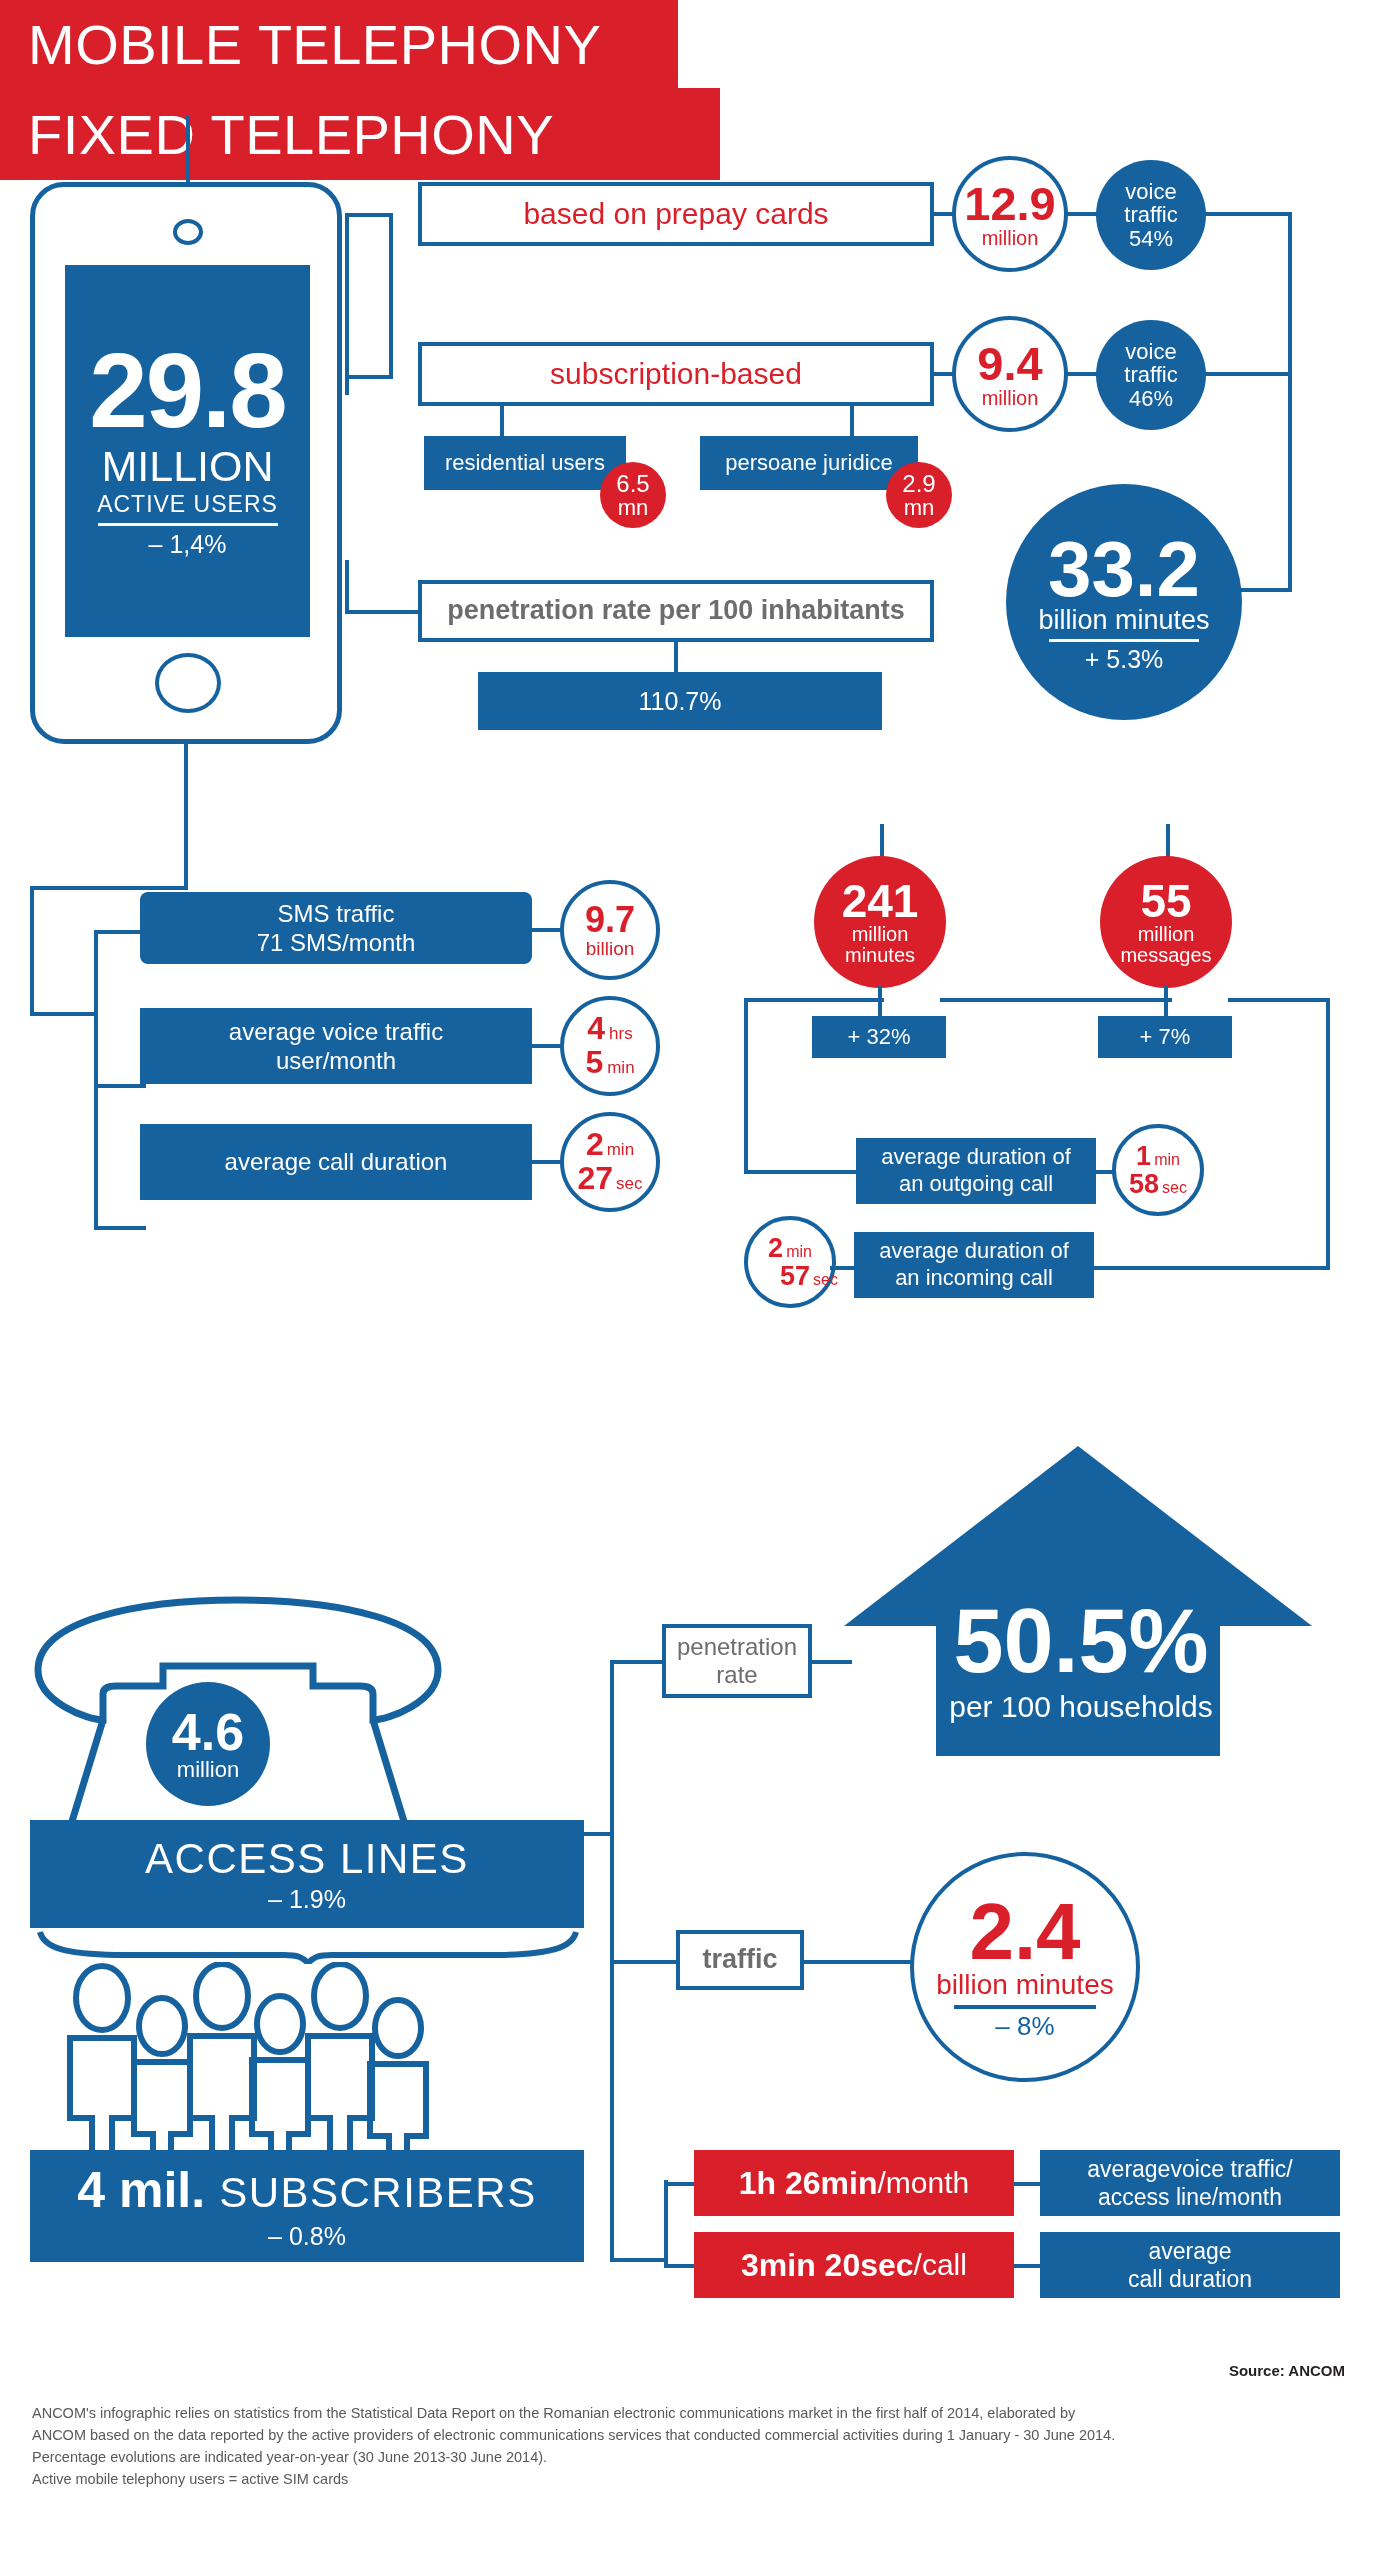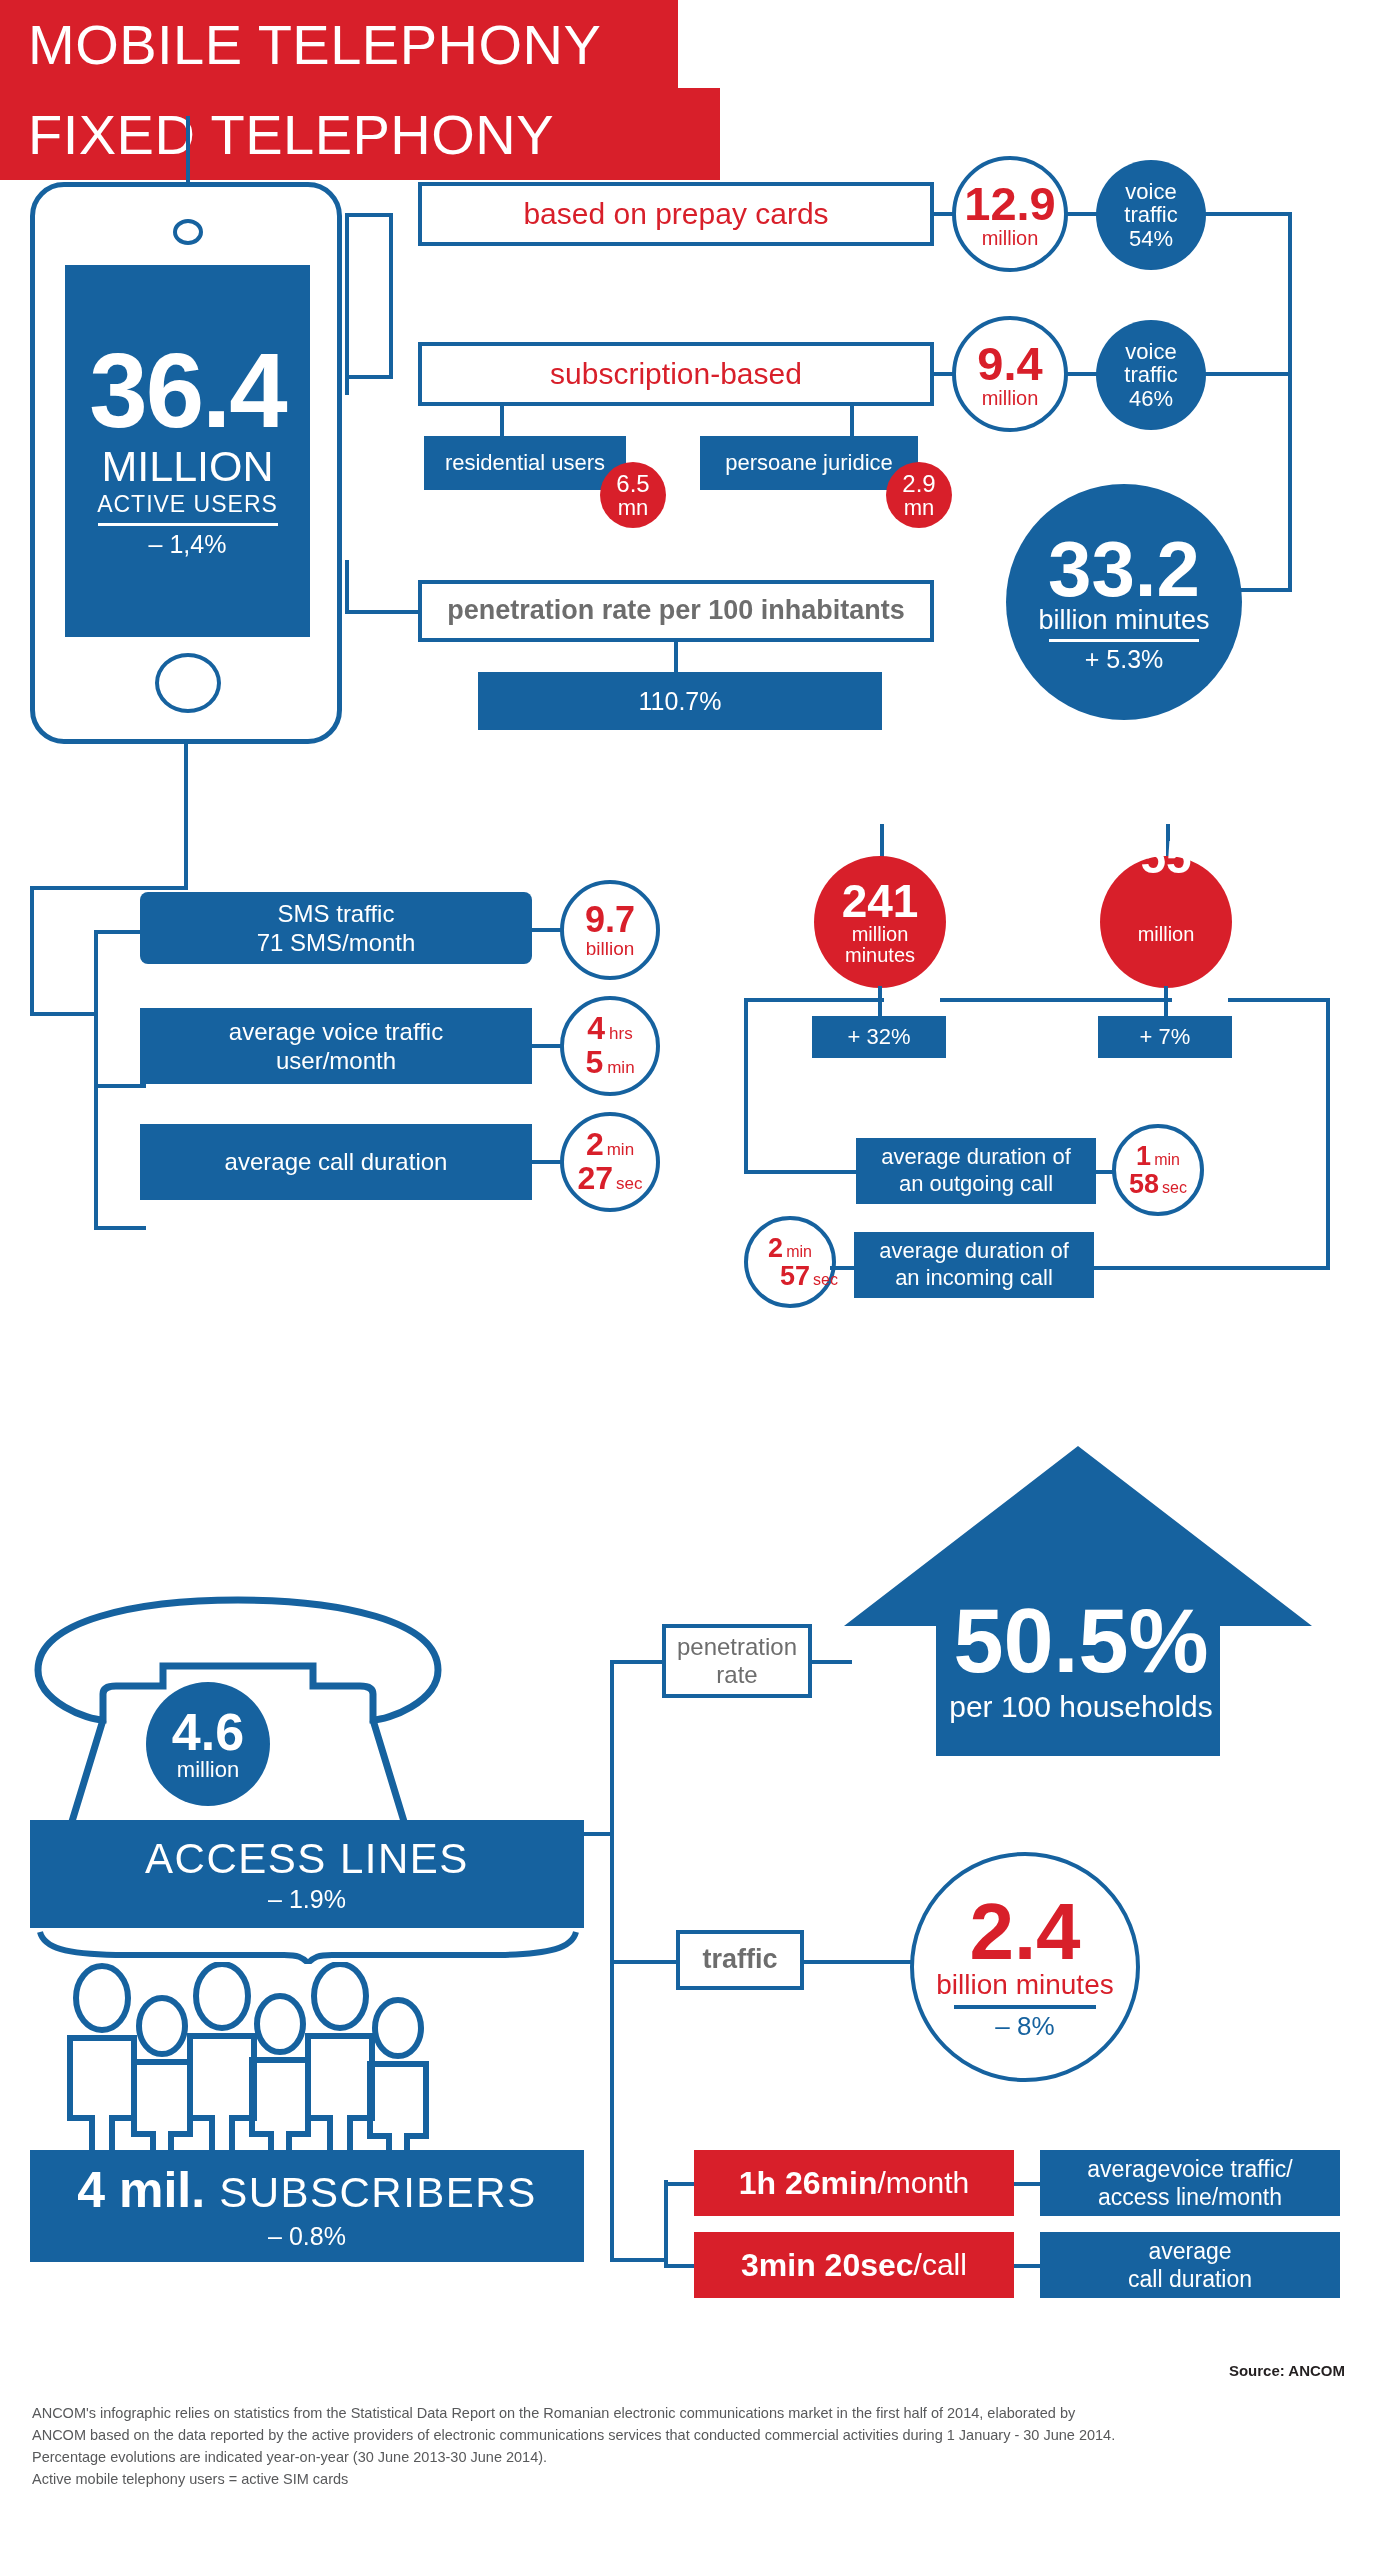--- a/index.html
+++ b/index.html
@@ -95,21 +95,21 @@
 
   <div class="banner mobile">
     <span>MOBILE TELEPHONY</span>
   </div>
 
   <div class="ln lnv abs" style="left:186px; top:116px; height:66px;"></div>
 
   <div class="phone" style="left:30px; top:182px; width:312px; height:562px;">
     <div class="phone-cam" style="left:138px; top:32px; width:30px; height:26px;"></div>
     <div class="phone-screen" style="left:30px; top:78px; width:245px; height:372px;">
-      <div class="big" style="font-size:105px; line-height:0.92; letter-spacing:-2px;">36.4</div>
+      <div class="big" style="font-size:105px; line-height:0.92; letter-spacing:-2px;">29.8</div>
       <div class="sml" style="font-size:43px; font-weight:300; margin-top:2px;">MILLION</div>
       <div class="sml" style="font-size:23px; font-weight:300; letter-spacing:1px;">ACTIVE USERS</div>
       <div class="rule" style="width:180px;"></div>
       <div class="sml" style="font-size:25px;">– 1,4%</div>
     </div>
     <div class="phone-home" style="left:120px; top:466px; width:66px; height:60px;"></div>
   </div>
 
   <div class="ln lnv abs" style="left:345px; top:215px; height:180px;"></div>
   <div class="ln lnh abs" style="left:345px; top:213px; width:48px;"></div>
@@ -246,21 +246,21 @@
   <div class="circ solidred" style="left:814px; top:856px; width:132px; height:132px;">
     <span class="big" style="font-size:46px; line-height:1;">241</span>
     <span style="font-size:20px;">million</span>
     <span style="font-size:20px;">minutes</span>
   </div>
   <div class="ln lnv abs" style="left:878px; top:986px; height:32px;"></div>
   <div class="bluebox abs" style="left:812px; top:1016px; width:134px; height:42px;">
     <span style="font-size:22px;">+ 32%</span>
   </div>
 
-  <div class="circ solidred" style="left:1100px; top:856px; width:132px; height:132px;gap:44px;">
+  <div class="circ solidred" style="left:1100px; top:856px; width:132px; height:132px;">
     <span class="big" style="font-size:46px; line-height:1;">55</span>
     <span style="font-size:20px;">million</span>
     <span style="font-size:20px;">messages</span>
   </div>
   <div class="ln lnv abs" style="left:1164px; top:986px; height:32px;"></div>
   <div class="bluebox abs" style="left:1098px; top:1016px; width:134px; height:42px;">
     <span style="font-size:22px;">+ 7%</span>
   </div>
 
   <div class="ln lnh abs" style="left:744px; top:998px; width:140px;"></div>

